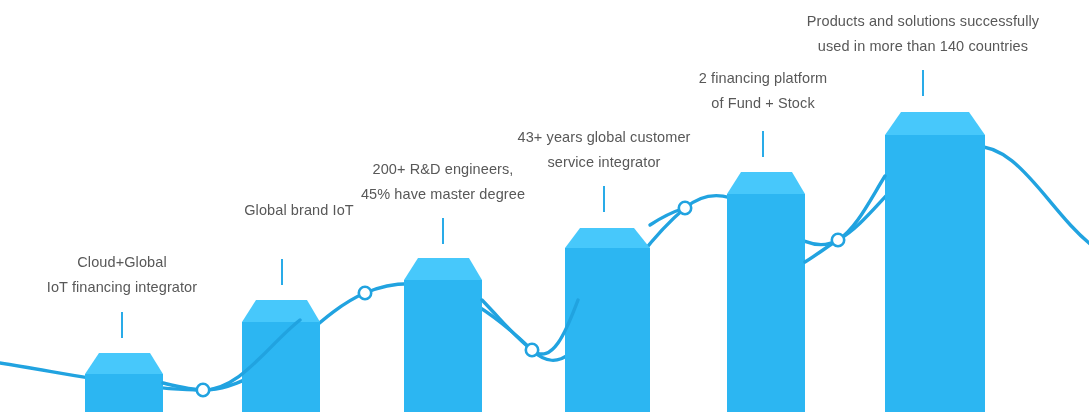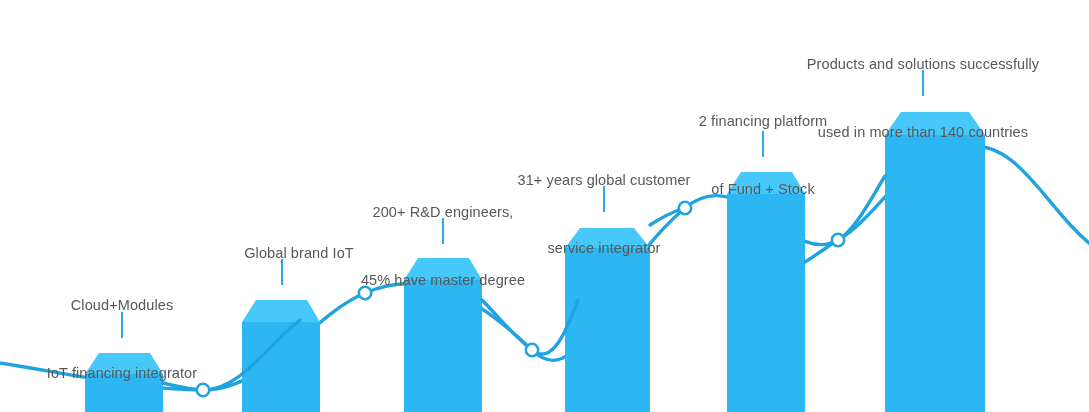--- a/index.html
+++ b/index.html
@@ -30,21 +30,20 @@
     position: absolute;
     text-align: center;
     color: #585858;
     font-size: 14.5px;
     line-height: 25px;
     white-space: nowrap;
     letter-spacing: 0.1px;
   }
   .caption .cap-line {
     display: block;
-    margin-top: 43px;
   }
 </style>
 </head>
 <body>
 
 <div id="infographic">
 
   <svg id="scene" viewBox="0 0 1089 412" width="1089" height="412">
 
     <defs>
@@ -120,35 +119,35 @@
         <line x1="443" y1="218" x2="443" y2="244" stroke="#29abe8" stroke-width="2"></line>
         <line x1="604" y1="186" x2="604" y2="212" stroke="#29abe8" stroke-width="2"></line>
         <line x1="763" y1="131" x2="763" y2="157" stroke="#29abe8" stroke-width="2"></line>
         <line x1="923" y1="70" x2="923" y2="96" stroke="#29abe8" stroke-width="2"></line>
       </g>
 
     </g>
   </svg>
 
   <div class="caption" style="left:22px; top:250px; width:200px;">
-    <span class="cap-line">Cloud+Modules</span>
+    <span class="cap-line">Cloud+Global</span>
     <span class="cap-line">IoT financing integrator</span>
   </div>
 
   <div class="caption" style="left:199px; top:198px; width:200px;">
     <span class="cap-line">Global brand IoT</span>
   </div>
 
   <div class="caption" style="left:341px; top:157px; width:204px;">
     <span class="cap-line">200+ R&amp;D engineers,</span>
     <span class="cap-line">45% have master degree</span>
   </div>
 
   <div class="caption" style="left:487px; top:125px; width:234px;">
-    <span class="cap-line">31+ years global customer</span>
+    <span class="cap-line">43+ years global customer</span>
     <span class="cap-line">service integrator</span>
   </div>
 
   <div class="caption" style="left:665px; top:66px; width:196px;">
     <span class="cap-line">2 financing platform</span>
     <span class="cap-line">of Fund + Stock</span>
   </div>
 
   <div class="caption" style="left:782px; top:9px; width:282px;">
     <span class="cap-line">Products and solutions successfully</span>

